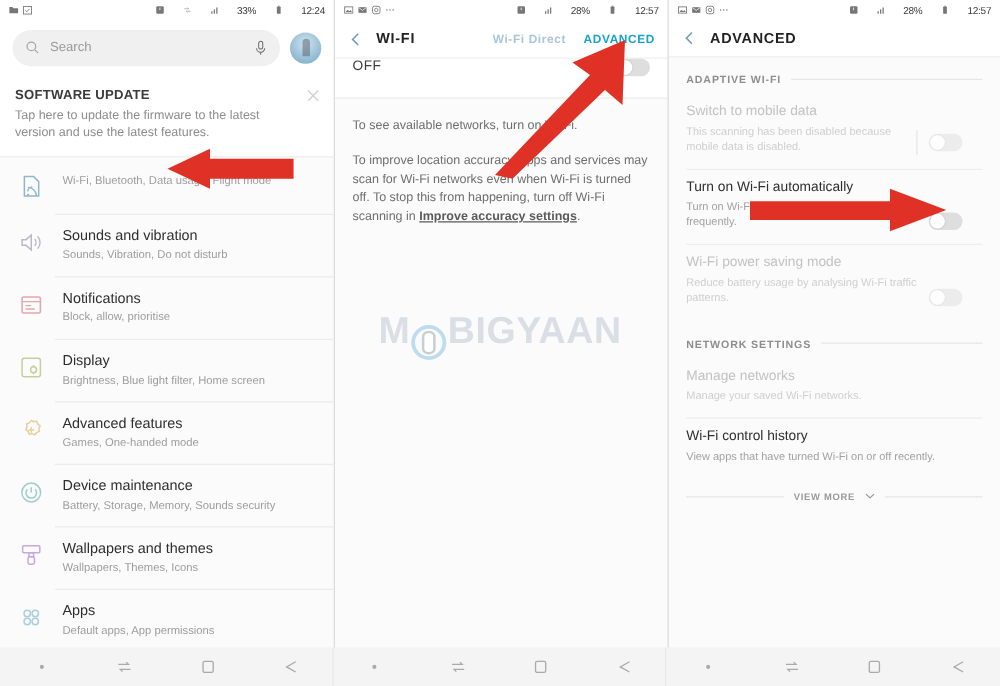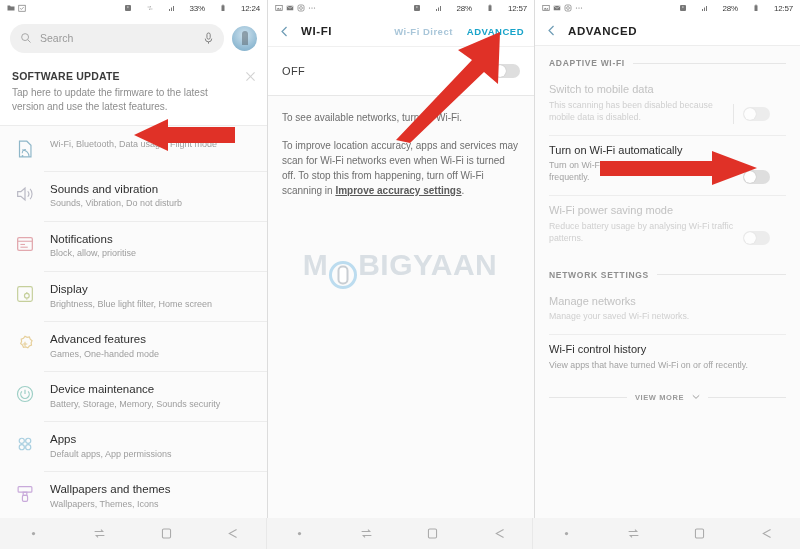--- a/index.html
+++ b/index.html
@@ -113,22 +113,22 @@
     padding: 0 10px; gap: 10px;
   }
   .back-chev { width: 13px; height: 13px; flex: 0 0 13px; }
   .appbar-title { font-size: 11.5px; font-weight: bold; color: #222; letter-spacing: .6px; }
   .appbar-actions { margin-left: auto; display: flex; align-items: center; gap: 14px; }
   .act { font-size: 9.5px; font-weight: bold; letter-spacing: .5px; }
   .act.muted { color: #a9c6d9; }
   .act.accent { color: #17a3c9; }
 
   .wifi-toggle-row {
-    height: 50px; background: #ffffff;
-    display: flex; align-items: center;
+    height: 33px; background: #ffffff;
+    display: flex; align-items: flex-start;
     padding: 0 14px;
     border-top: 1px solid #f0f0f0;
     border-bottom: 1px solid #e7e7e7;
   }
   .wifi-off-label { font-size: 11px; color: #3d3d3d; letter-spacing: .4px; }
   .switch {
     margin-left: auto;
     width: 27px; height: 14px; border-radius: 7px;
     background: #dedede; position: relative; flex: 0 0 auto;
   }
@@ -357,40 +357,40 @@
             <line x1="12" y1="7.4" x2="12" y2="12" stroke="#9ecfc6" stroke-width="1.3"></line>
           </svg>
         <div class="row-txt">
           <div class="row-title">Device maintenance</div>
           <div class="row-sub">Battery, Storage, Memory, Sounds security</div>
         </div>
       </div>
 
       <div class="row">
         <svg class="row-ico" viewBox="0 0 24 24">
+            <rect x="4.5" y="4" width="15" height="6" rx="1" fill="none" stroke="#c8a9da" stroke-width="1.3"></rect>
+            <rect x="10" y="10" width="4" height="3.5" fill="none" stroke="#c8a9da" stroke-width="1.3"></rect>
+            <rect x="9.2" y="13.5" width="5.6" height="6.5" rx="1.4" fill="none" stroke="#c8a9da" stroke-width="1.3"></rect>
+          </svg>
+        <div class="row-txt">
+          <div class="row-title">Wallpapers and themes</div>
+          <div class="row-sub">Wallpapers, Themes, Icons</div>
+        </div>
+      </div>
+
+      <div class="row">
+        <svg class="row-ico" viewBox="0 0 24 24">
             <circle cx="8.5" cy="8.5" r="2.8" fill="none" stroke="#a9cfe0" stroke-width="1.3"></circle>
             <circle cx="15.5" cy="8.5" r="2.8" fill="none" stroke="#a9cfe0" stroke-width="1.3"></circle>
             <circle cx="8.5" cy="15.5" r="2.8" fill="none" stroke="#a9cfe0" stroke-width="1.3"></circle>
             <circle cx="15.5" cy="15.5" r="2.8" fill="none" stroke="#a9cfe0" stroke-width="1.3"></circle>
           </svg>
         <div class="row-txt">
           <div class="row-title">Apps</div>
           <div class="row-sub">Default apps, App permissions</div>
-        </div>
-      </div>
-
-      <div class="row">
-        <svg class="row-ico" viewBox="0 0 24 24">
-            <rect x="4.5" y="4" width="15" height="6" rx="1" fill="none" stroke="#c8a9da" stroke-width="1.3"></rect>
-            <rect x="10" y="10" width="4" height="3.5" fill="none" stroke="#c8a9da" stroke-width="1.3"></rect>
-            <rect x="9.2" y="13.5" width="5.6" height="6.5" rx="1.4" fill="none" stroke="#c8a9da" stroke-width="1.3"></rect>
-          </svg>
-        <div class="row-txt">
-          <div class="row-title">Wallpapers and themes</div>
-          <div class="row-sub">Wallpapers, Themes, Icons</div>
         </div>
       </div>
 
       <div class="row">
         <svg class="row-ico" viewBox="0 0 24 24">
             <path d="M5 17.5a7 7 0 0 1 14 0z" fill="none" stroke="#b3b3c9" stroke-width="1.3"></path>
           </svg>
         <div class="row-txt">
           <div class="row-title">Lock screen and security</div>
         </div>

